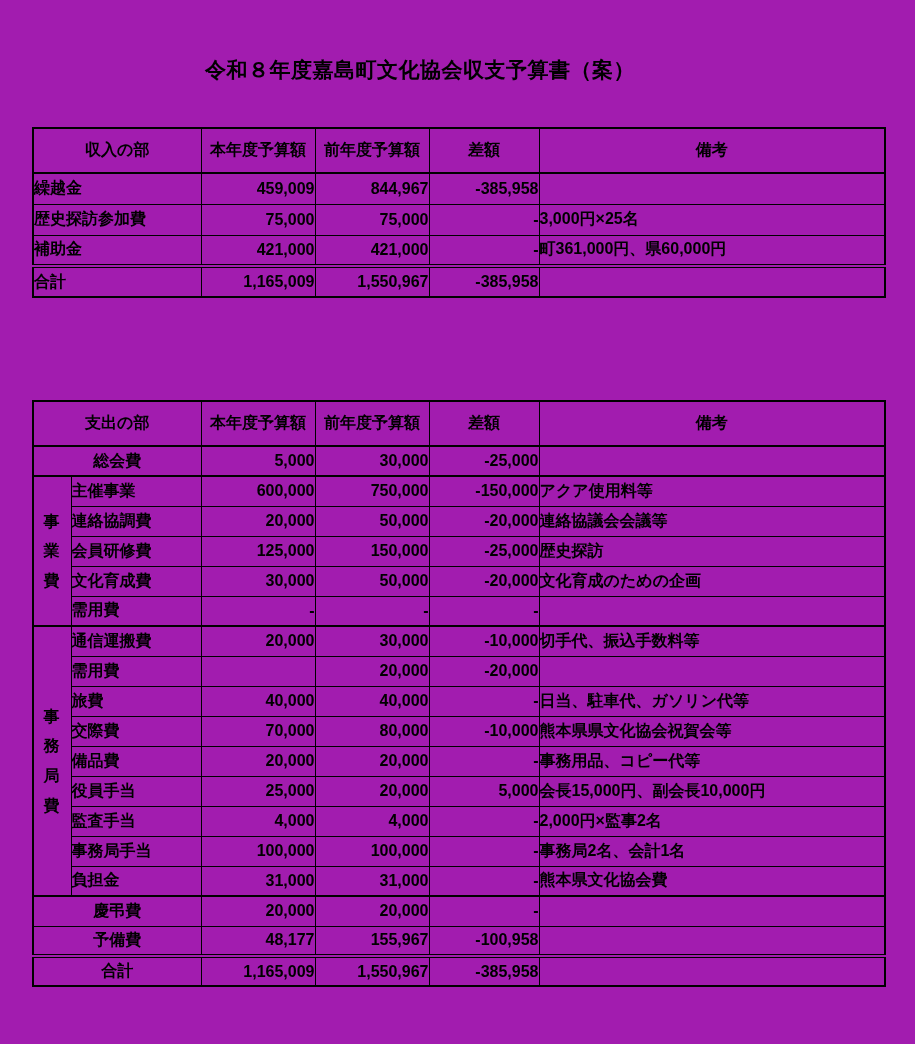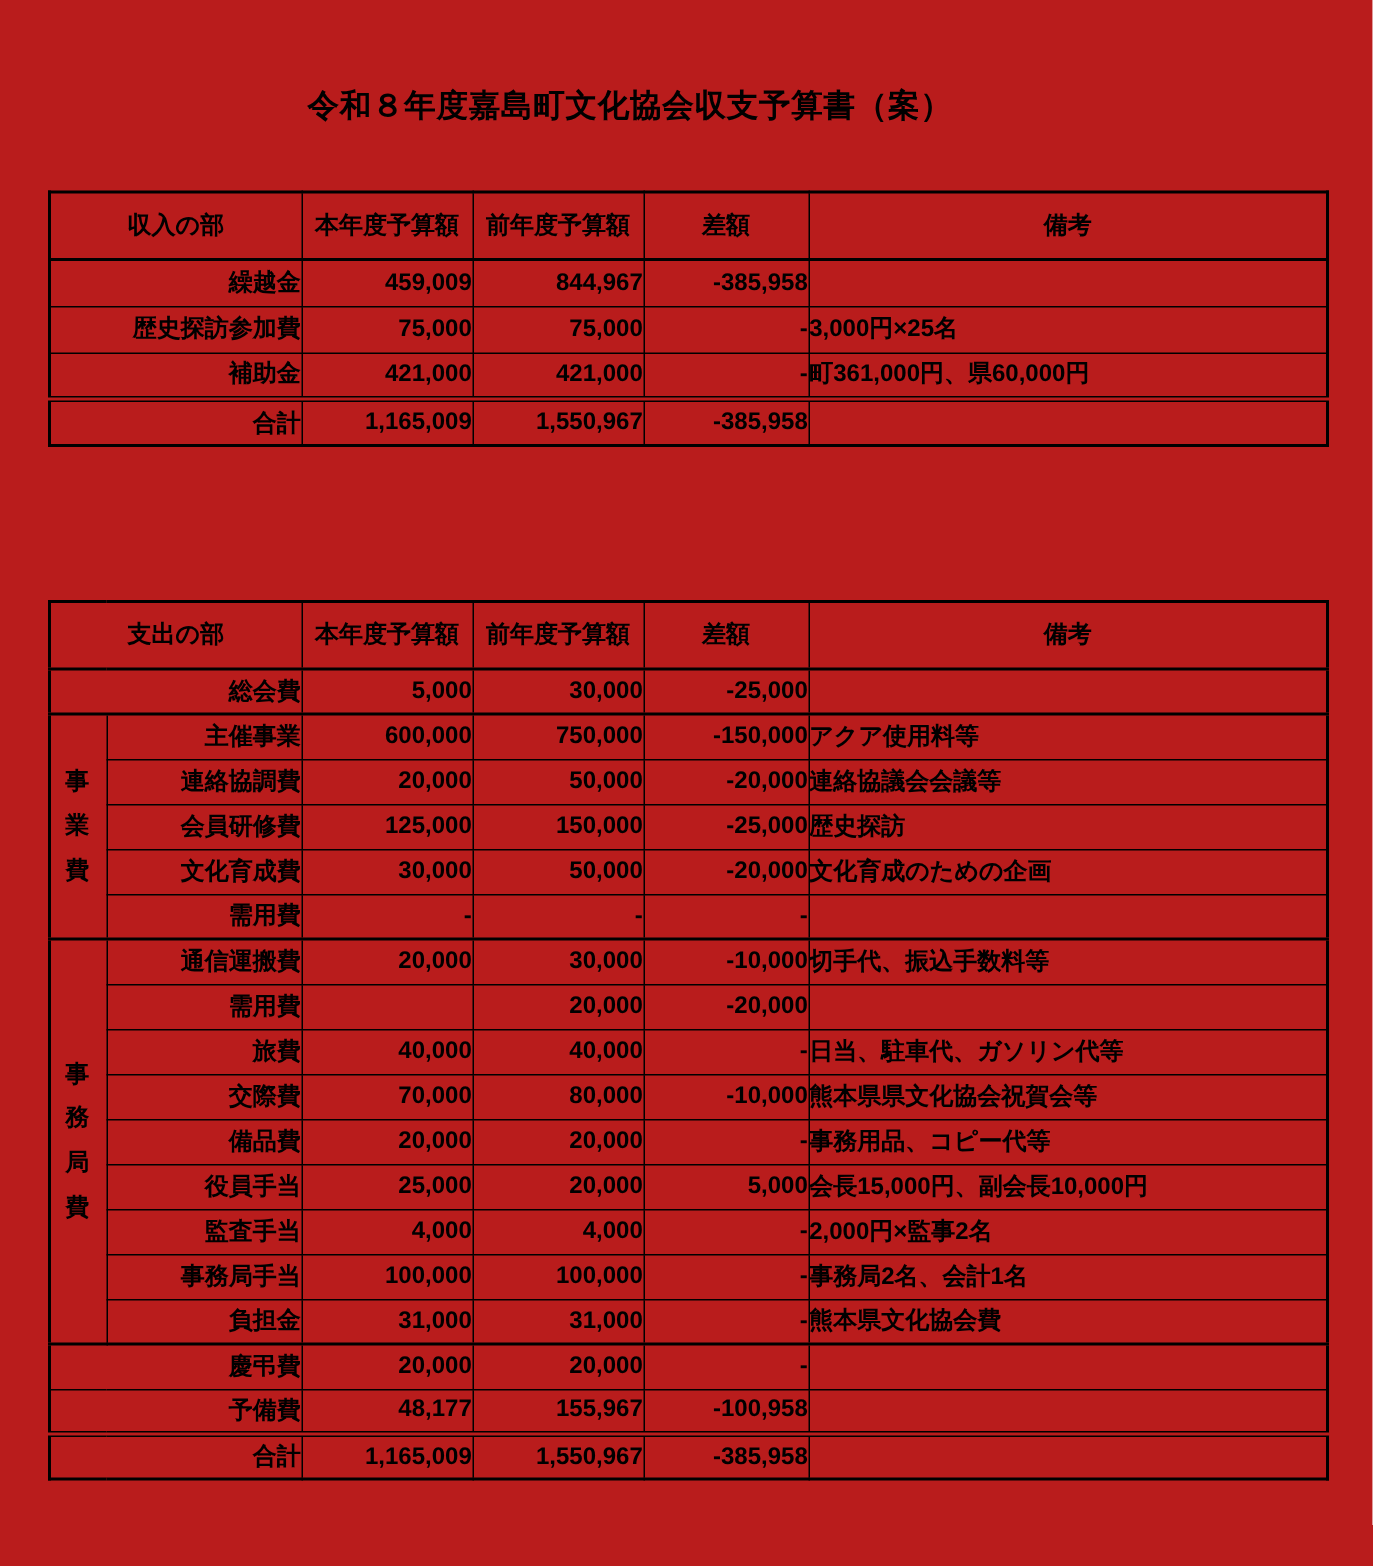--- a/index.html
+++ b/index.html
@@ -4,21 +4,21 @@
 <style>
   html, body {
     margin: 0;
     padding: 0;
     background: #ffffff;
   }
   .page {
     position: relative;
     width: 915px;
     height: 1044px;
-    background: #b91c1c;
+    background: #a21caf;
     color: #000;
     font-family: "Liberation Sans", "DejaVu Sans", sans-serif;
     font-weight: 700;
     overflow: hidden;
   }
   .title {
     position: absolute;
     top: 56px;
     left: 0;
     width: 840px;
@@ -47,23 +47,23 @@
     text-align: center;
     font-size: 16px;
   }
   .t1 tr { height: 31px; }
   .t1 tr.head { height: 45px; padding-left: 29px; }
   .t2 tr { height: 30px; }
   .t2 tr.head { height: 45px; }
   tr.groupstart > td { border-top: 2.5px solid #000; }
   tr.total > td { border-top: 4px double #000; }
   .num  { text-align: right; padding-right: 7px; }
-  .label{ text-align: right;  padding-left: 5px; }
+  .label{ text-align: left;  padding-left: 5px; }
   .note { text-align: left;  padding-left: 5px; }
-  .center { text-align: right; }
+  .center { text-align: center; }
   .vcell { text-align: left; vertical-align: middle; }
   .vlabel {
     width: 1.1em;
     margin: 0 auto;
     white-space: normal;
     word-break: break-all;
     line-height: 1.85;
     font-size: 16px;
   }
 </style>

